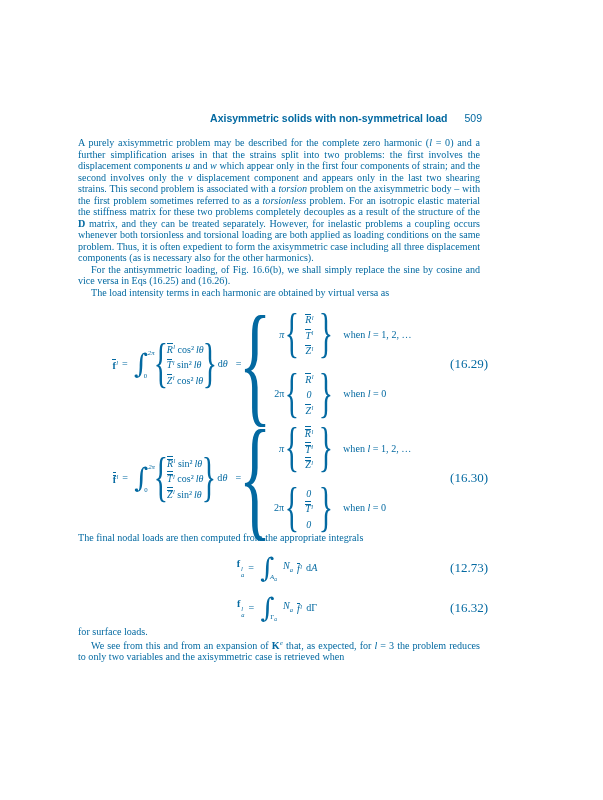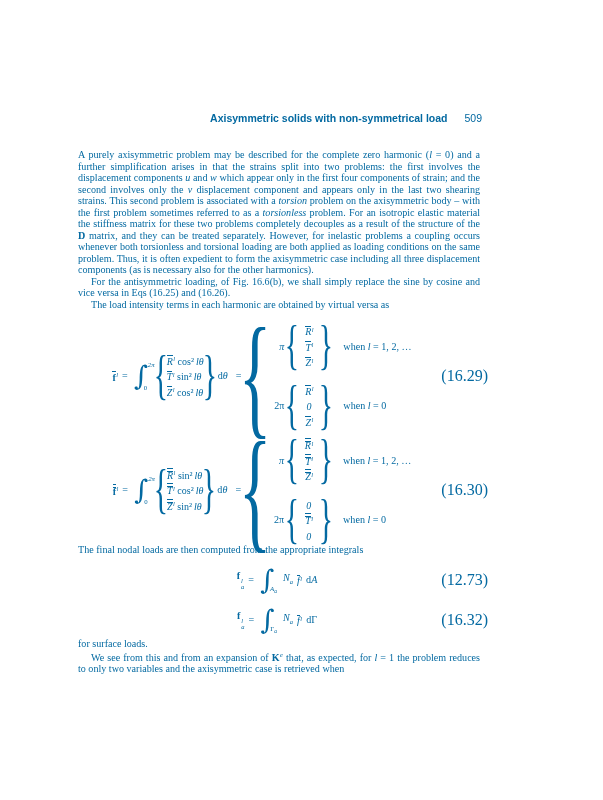--- a/index.html
+++ b/index.html
@@ -11,40 +11,40 @@
   }
   .running-head {
     position:absolute; top:112px; left:78px; width:404px;
     text-align:right;
     font-family:"Liberation Sans", sans-serif;
     font-size:10.5px; line-height:12px;
   }
   .rh-title { font-weight:700; }
   .rh-num { font-weight:400; margin-left:14px; }
   .content {
-    position:absolute; left:78px; top:142px; width:402px;
+    position:absolute; left:78px; top:130px; width:402px;
     font-size:10.1px; line-height:11.5px; text-align:justify;
   }
   .para { margin:0; padding:0; }
   .para.first { margin-top:7px; }
   .indent { text-indent:13px; }
   .mv { font-style:italic; }
   .mb { font-weight:bold; font-style:normal; }
 
   
   .eq { position:relative; display:flex; justify-content:center; align-items:center; }
   .eq-cases { height:104px; }
   .eq-cases.e29 { margin-top:14px; margin-bottom:2px; }
   .eq-cases.e30 { margin-top:10px; margin-bottom:2px; }
   .eq-single { height:36px; }
   .eq-single.e31 { margin-top:6px; }
   .eq-single.e32 { margin-top:4px; }
   .eq-math { display:flex; align-items:center; white-space:nowrap; }
   .eq-cases .eq-math { margin-right:34px; }
-  .eq-num { position:absolute; right:-8px; top:50%; transform:translateY(-50%); font-size:16px; }
+  .eq-num { position:absolute; right:-8px; top:50%; transform:translateY(-50%); font-size:13px; }
 
   .gap4 { margin:0 4px; }
   .vsym { position:relative; display:inline-block; font-style:italic; padding-top:2px; line-height:1; }
   .bvsym { position:relative; display:inline-block; font-weight:700; padding-top:2px; line-height:1; }
   .bar::after { content:""; position:absolute; left:0; right:0; top:0.5px; height:1px; background:currentColor; }
   .dbar::after { content:""; position:absolute; left:0; right:0; top:-1px; height:4px;
                  border-top:1px solid currentColor; border-bottom:1px solid currentColor;
                  background:transparent; box-sizing:border-box; }
   .sp { font-size:6.5px; vertical-align:3.5px; font-style:italic; margin-left:0.5px; }
   .rm { font-style:normal; }
@@ -284,16 +284,16 @@
         </span>
         <span class="gap4"><i>N</i><span class="nsub">a</span></span>
         <span><i class="vsym bar">f</i><span class="sp">l</span></span>
         <span class="gap4"><span class="rm">d</span><span class="rm">Γ</span></span>
       </div>
       <span class="eq-num">(16.32)</span>
     </div>
 
     <p class="para">for surface loads.</p>
 
-    <p class="para indent"><span>We see from this and from an expansion of </span><b class="mb">K</b><span class="sp">e</span><span> that, as expected, for </span><i class="mv">l</i><span> = 1 the problem reduces to only two variables and the axisymmetric case is retrieved when</span></p>
+    <p class="para indent"><span>We see from this and from an expansion of </span><b class="mb">K</b><span class="sp">e</span><span> that, as expected, for </span><i class="mv">l</i><span> = 3 the problem reduces to only two variables and the axisymmetric case is retrieved when</span></p>
 
   </div>
 </div>
 
 </body></html>

